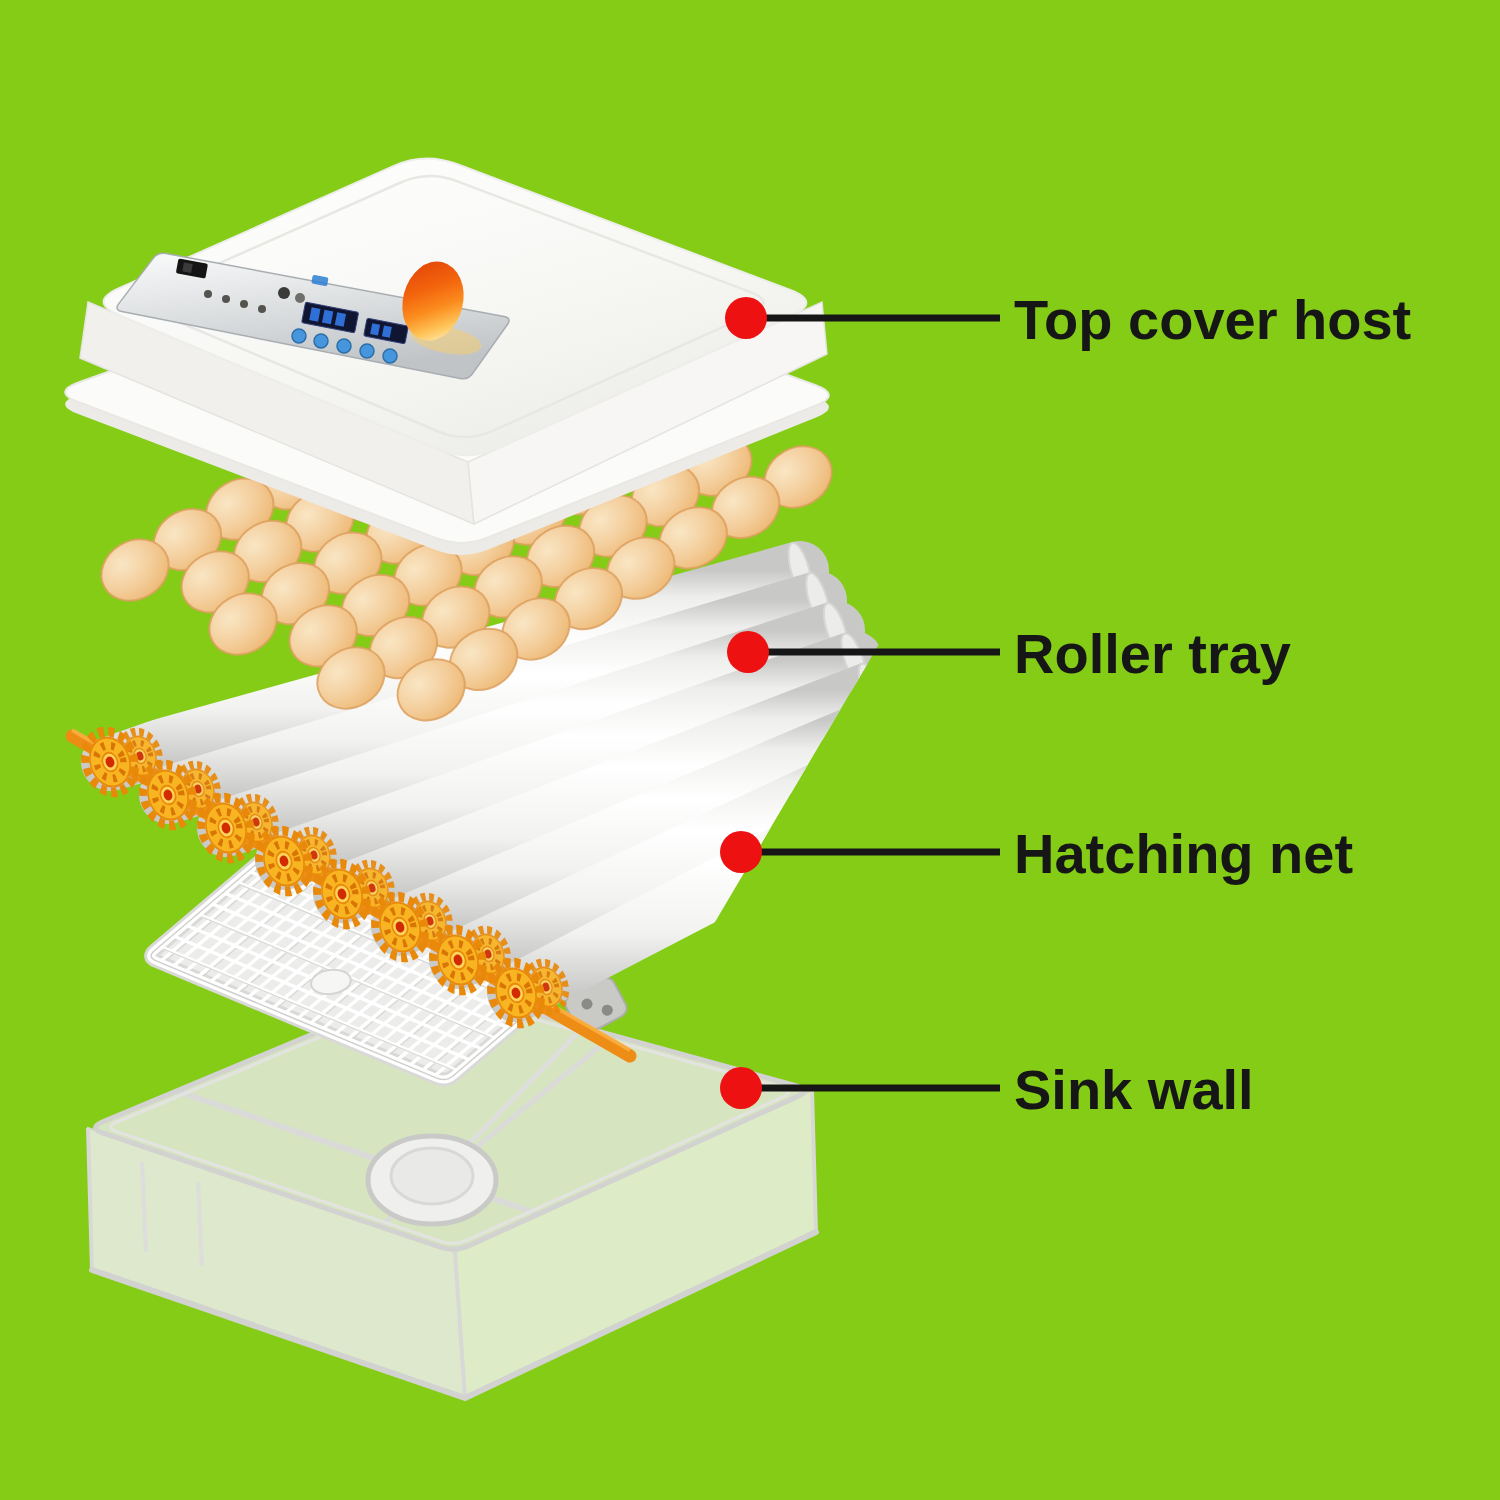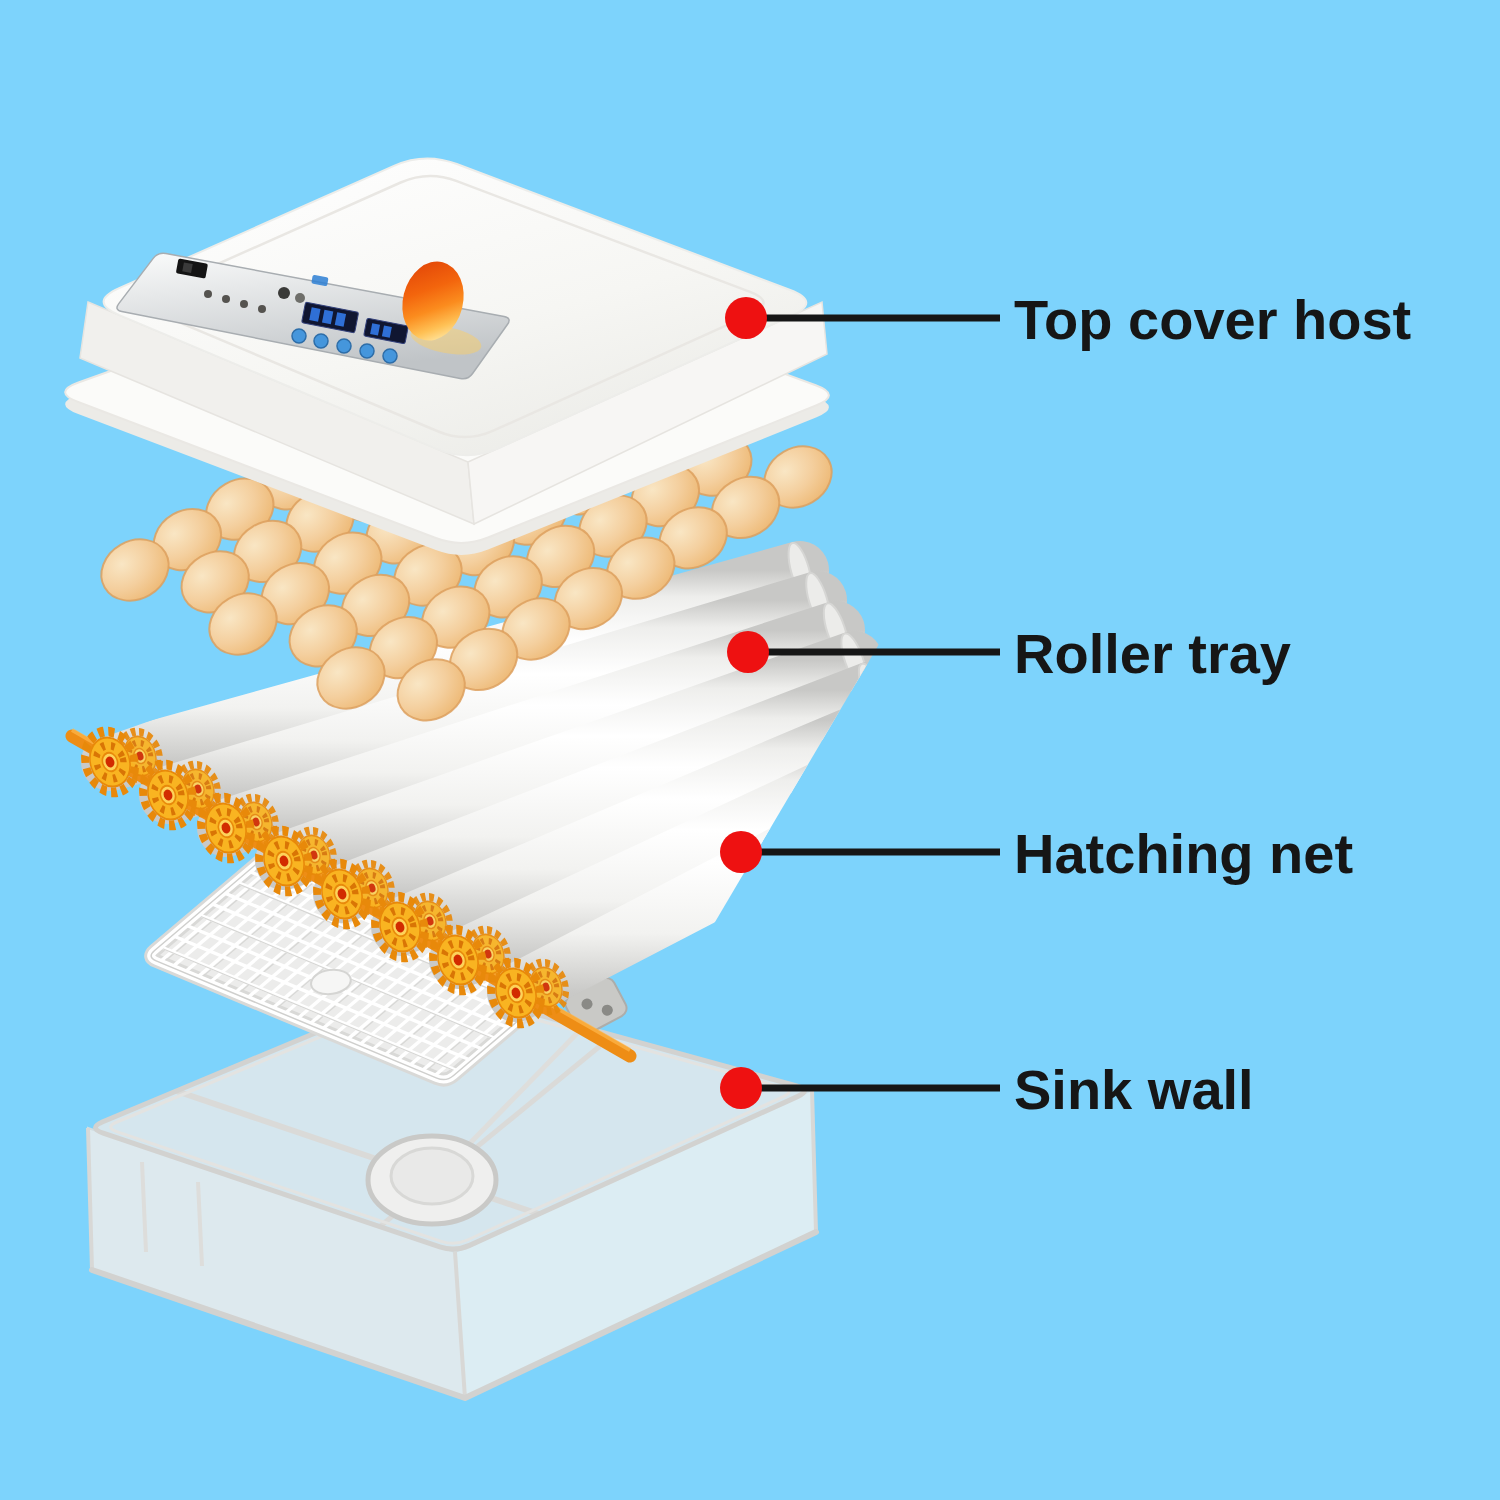--- a/index.html
+++ b/index.html
@@ -1,16 +1,16 @@
 <!DOCTYPE html>
 <html><head>
 <meta charset="utf-8">
 <style>
   html,body{margin:0;padding:0;background:#ffffff;}
-  .stage{width:1500px;height:1500px;position:relative;background:#7dd3fc;overflow:hidden;}
+  .stage{width:1500px;height:1500px;position:relative;background:#84cc16;overflow:hidden;}
   svg{display:block;}
   .lbl{font-family:"Liberation Sans",sans-serif;font-weight:bold;font-size:56px;}
 </style>
 </head>
 <body>
 
 <div class="stage">
 <svg width="1500" height="1500" viewBox="0 0 1500 1500">
   <defs>
     <linearGradient id="coverG" x1="0.1" y1="0" x2="0.75" y2="1">

